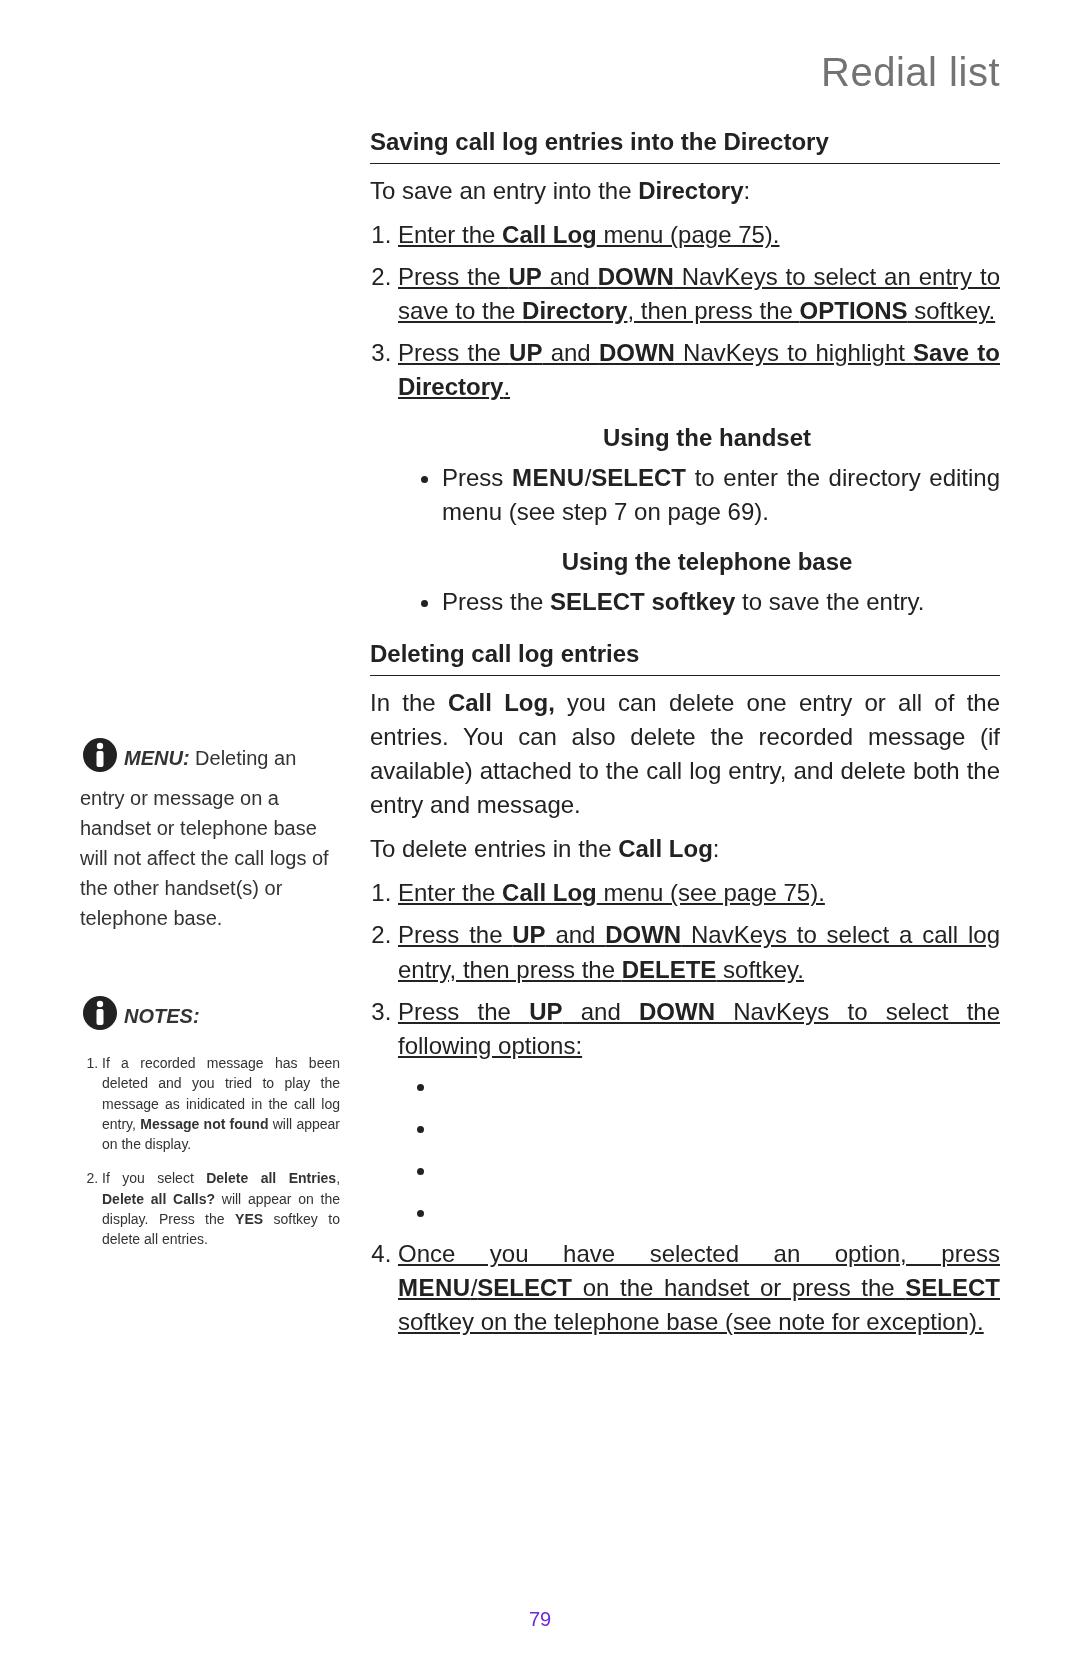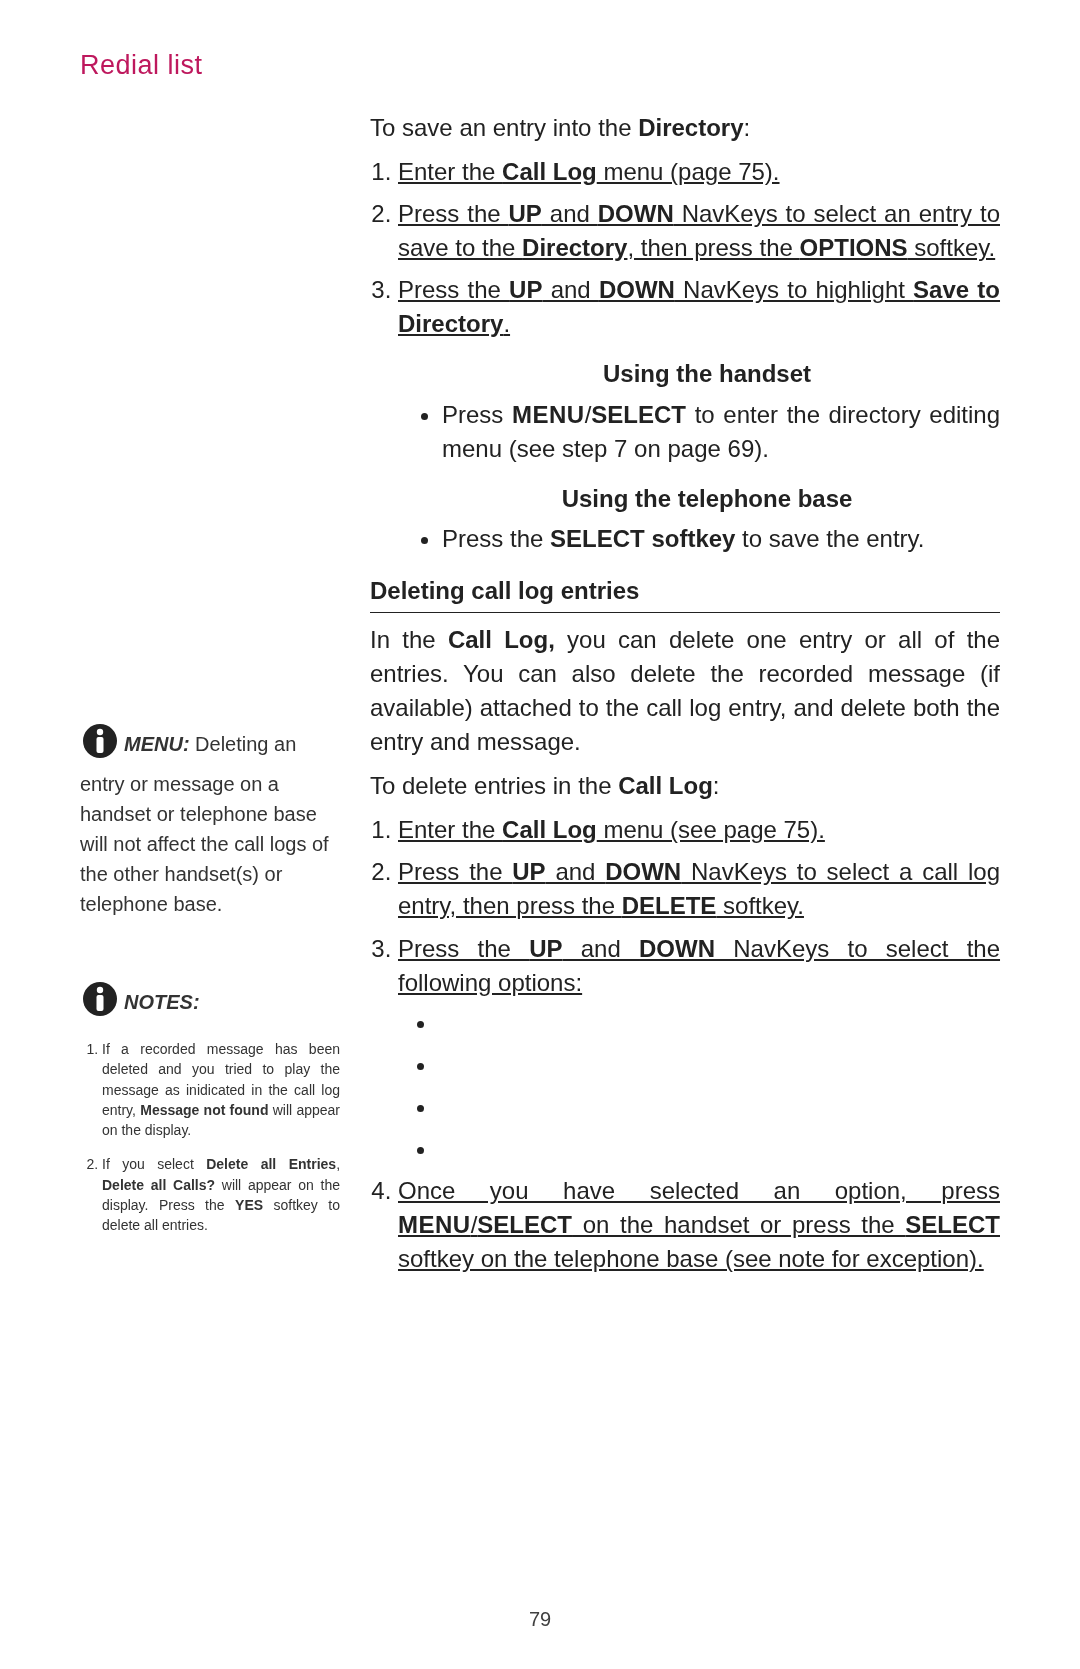--- a/index.html
+++ b/index.html
@@ -7,25 +7,26 @@
     background: #fff;
     font-family: Georgia, 'Times New Roman', serif;
     color: #222;
     width: 1080px;
     height: 1669px;
     position: relative;
     padding: 50px 80px 40px 80px;
   }
   .page-title {
     font-family: Arial, Helvetica, sans-serif;
-    font-size: 27px;
+    font-size: 40px;
     font-weight: 300;
-    color: #be185d;
+    color: #737373;
     margin-bottom: 30px;
     letter-spacing: 0.5px;
+    text-align: right;
   }
   .layout {
     display: flex;
     gap: 30px;
   }
   .sidebar {
     width: 260px;
     flex-shrink: 0;
     font-family: Arial, Helvetica, sans-serif;
     font-size: 20px;
@@ -122,21 +123,21 @@
     letter-spacing: 0.5px;
   }
   strong { font-weight: bold; }
   .page-number {
     position: absolute;
     bottom: 38px;
     left: 0; right: 0;
     text-align: center;
     font-family: Arial, sans-serif;
     font-size: 20px;
-    color: #404040;
+    color: #6d28d9;
   }
 </style>
 </head>
 <body>
 
 <div class="page-title">Redial list</div>
 
 <div class="layout">
 
   <aside class="sidebar">
@@ -163,20 +164,21 @@
       <ol class="notes-list">
         <li>If a recorded message has been deleted and you tried to play the message as inidicated in the call log entry, <strong>Message not found</strong> will appear on the display.</li>
         <li>If you select <strong>Delete all Entries</strong>, <strong>Delete all Calls?</strong> will appear on the display. Press the <strong>YES</strong> softkey to delete all entries.</li>
       </ol>
     </div>
 
   </aside>
 
   <main class="main">
 
+    <div class="section-heading first">Saving call log entries into the Directory</div>
     <p class="para">To save an entry into the <strong>Directory</strong>:</p>
     <ol class="ol-main">
       <li>Enter the <strong>Call Log</strong> menu (page 75).</li>
       <li>Press the <strong>UP</strong> and <strong>DOWN</strong> NavKeys to select an entry to save to the <strong>Directory</strong>, then press the <strong>OPTIONS</strong> softkey.</li>
       <li>Press the <strong>UP</strong> and <strong>DOWN</strong> NavKeys to highlight <strong>Save to Directory</strong>.</li>
     </ol>
 
     <div class="sub-heading">Using the handset</div>
     <ul class="ul-bullet">
       <li>Press <span class="smallcaps">MENU</span>/<strong>SELECT</strong> to enter the directory editing menu (see step 7 on page 69).</li>

